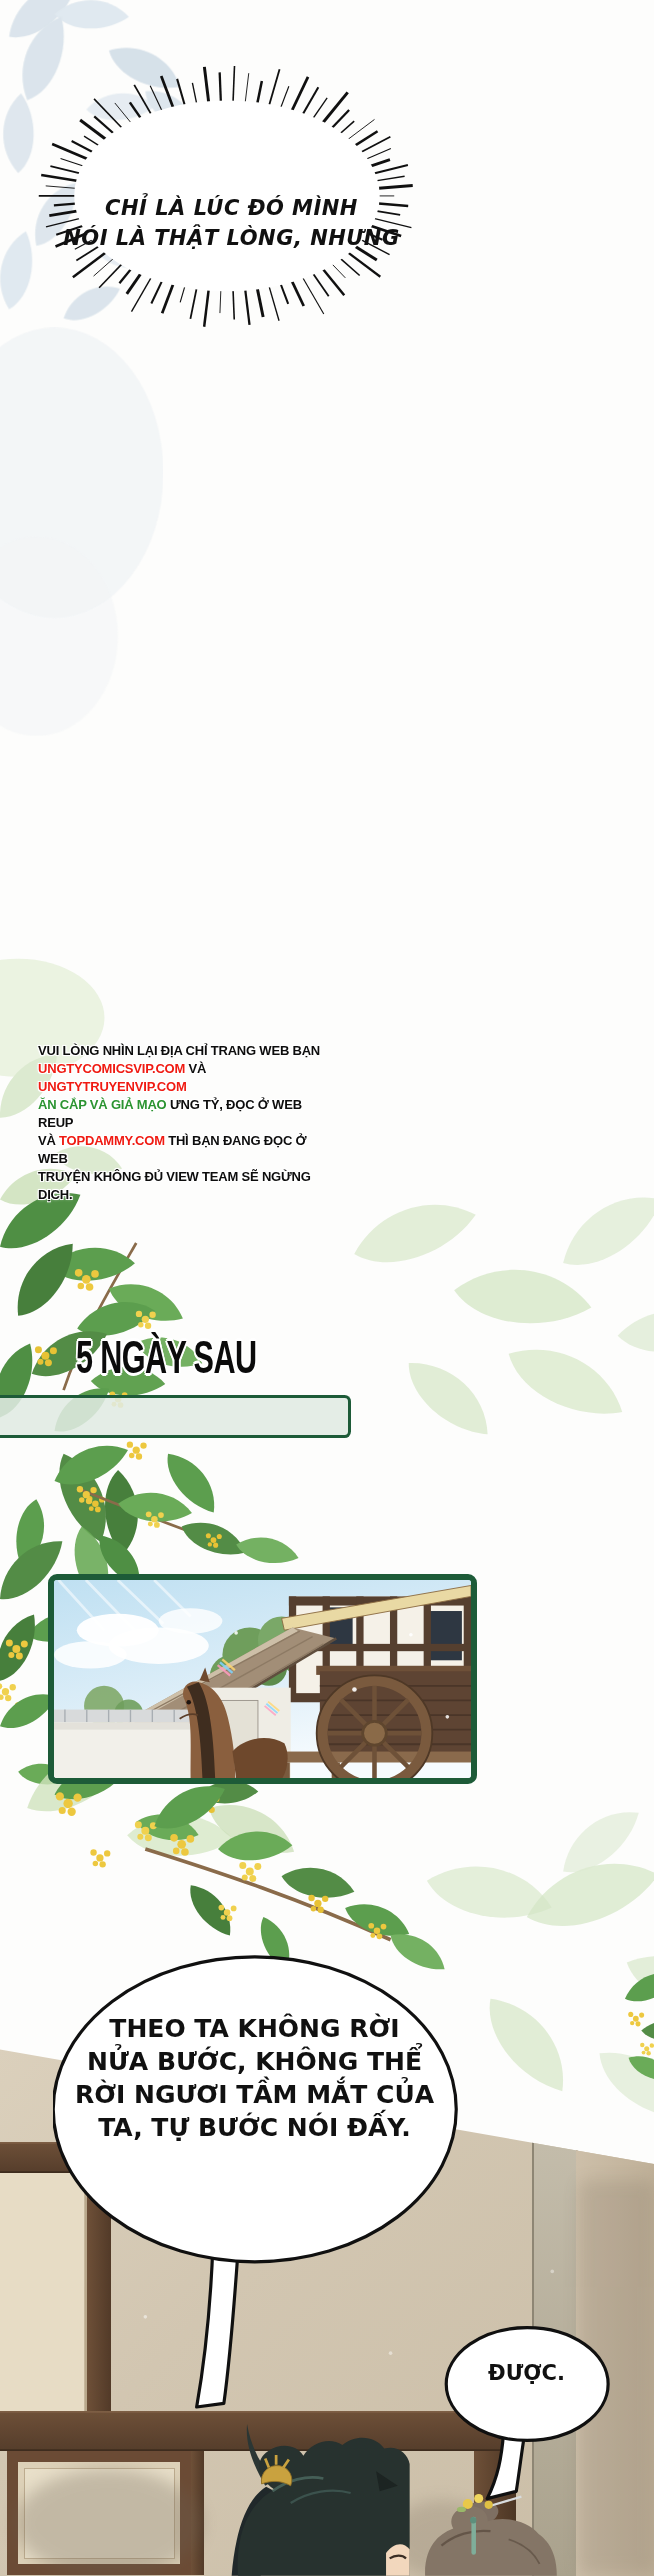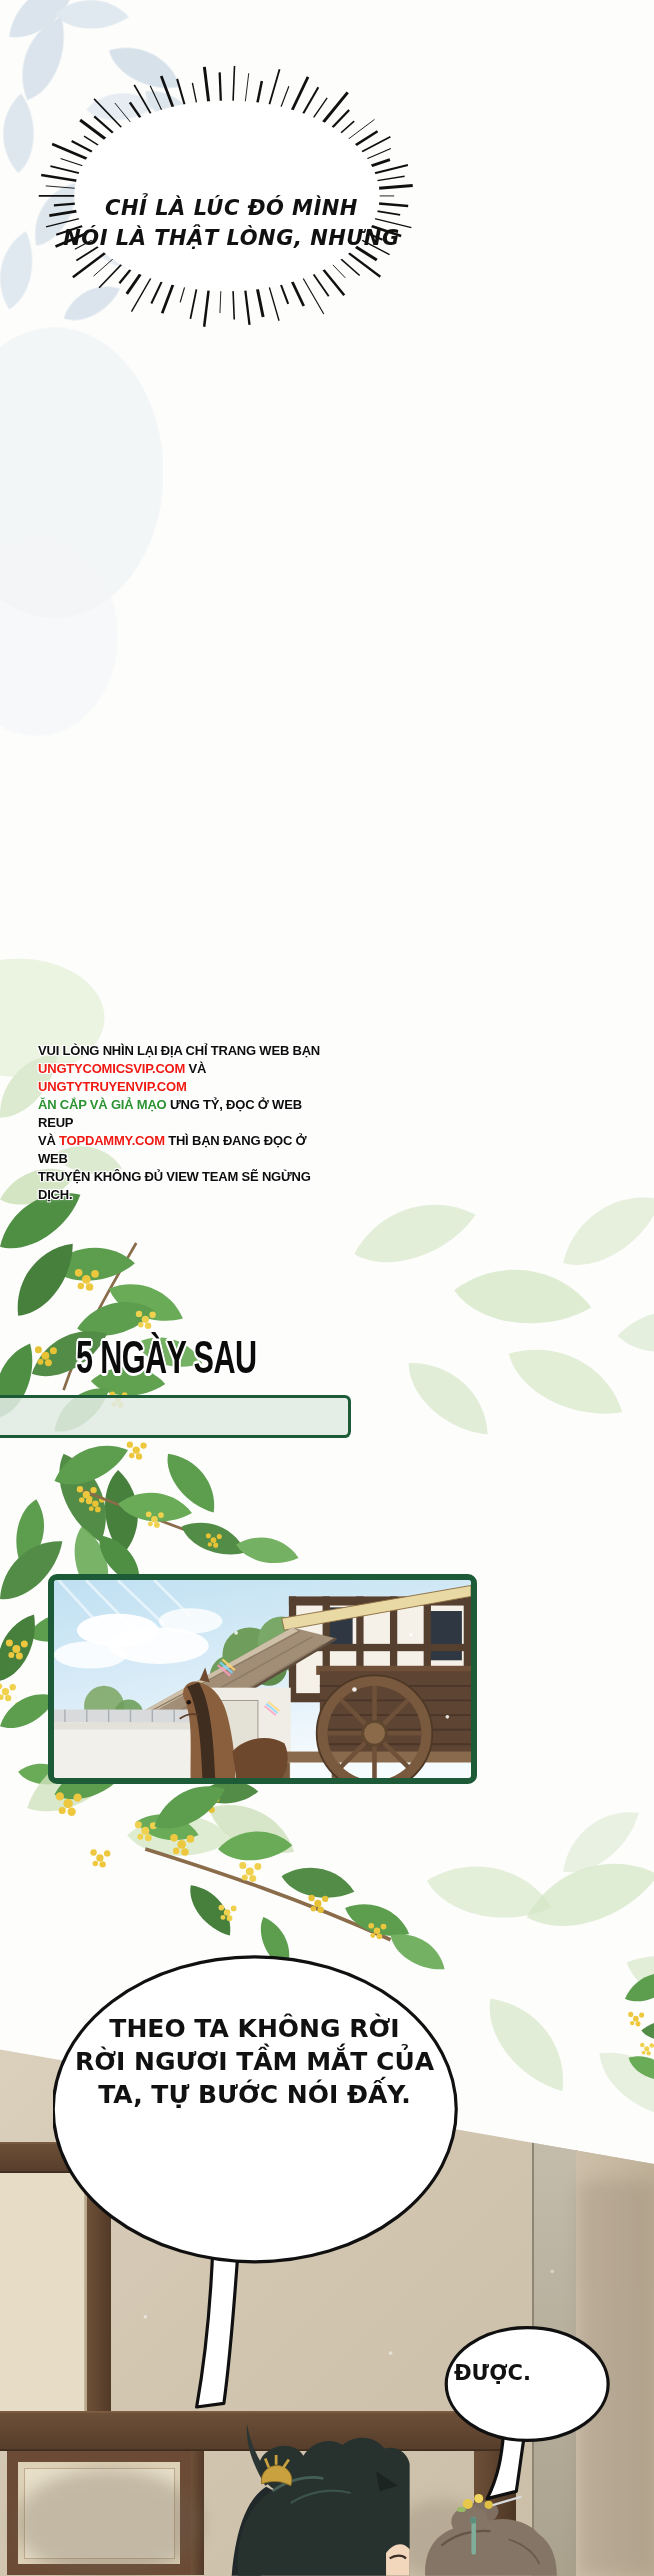--- a/index.html
+++ b/index.html
@@ -60,21 +60,21 @@
   .s1{left:14.5px;top:425px;width:187px;height:109px;opacity:.30;}
   .s2{left:578px;top:136px;width:78px;height:395px;opacity:.18;border-radius:9px;}
   .s3{left:389px;top:456px;width:105px;height:78px;opacity:.22;}
   .chars{position:absolute;left:0;top:0;}
 
   
   .bubble-main{position:absolute;left:53px;top:1955px;width:418px;height:472px;z-index:5;}
   .bubble-main-text{position:absolute;left:73px;top:1992px;width:363px;z-index:6;text-align:center;
     font-size:25px;font-weight:700;line-height:33px;margin-top:20px;}
   .bubble-reply{position:absolute;left:438px;top:2324px;width:182px;height:191px;z-index:5;}
-  .bubble-reply-text{position:absolute;left:454px;top:2361px;width:145px;z-index:6;text-align:left;
+  .bubble-reply-text{position:absolute;left:454px;top:2361px;width:145px;z-index:6;text-align:center;
     font-size:21px;font-weight:700;}
 </style>
 </head>
 <body>
 
 <div class="page">
 
   <svg class="foliage" width="654" height="2576" viewBox="0 0 720 2835">
     <defs>
       <path id="lf" d="M0 0 C14 -18 40 -22 58 -8 C42 8 14 12 0 0 Z"></path>
@@ -499,20 +499,21 @@
   </div>
 
   <div class="bubble-main">
     <svg width="418" height="472" viewBox="0 0 460 520">
       <path d="M176,318 C174,372 170,430 158,498 L188,494 C196,436 200,376 204,320 Z" fill="#ffffff" stroke="#101010" stroke-width="3.5" stroke-linejoin="round"></path>
       <ellipse cx="222" cy="170" rx="222" ry="168" fill="#ffffff" stroke="#101010" stroke-width="3.5"></ellipse>
     </svg>
   </div>
   <div class="bubble-main-text">
     <div>THEO TA KHÔNG RỜI</div>
+    <div>NỬA BƯỚC, KHÔNG THỂ</div>
     <div>RỜI NGƯƠI TẦM MẮT CỦA</div>
     <div>TA, TỰ BƯỚC NÓI ĐẤY.</div>
   </div>
 
   <div class="bubble-reply">
     <svg width="182" height="191" viewBox="0 0 200 210">
       <path d="M72,120 C70,146 66,168 54,192 L86,184 C90,158 92,140 95,122 Z" fill="#ffffff" stroke="#101010" stroke-width="3.5" stroke-linejoin="round"></path>
       <ellipse cx="98" cy="66" rx="89" ry="62" fill="#ffffff" stroke="#101010" stroke-width="3.5"></ellipse>
     </svg>
   </div>

